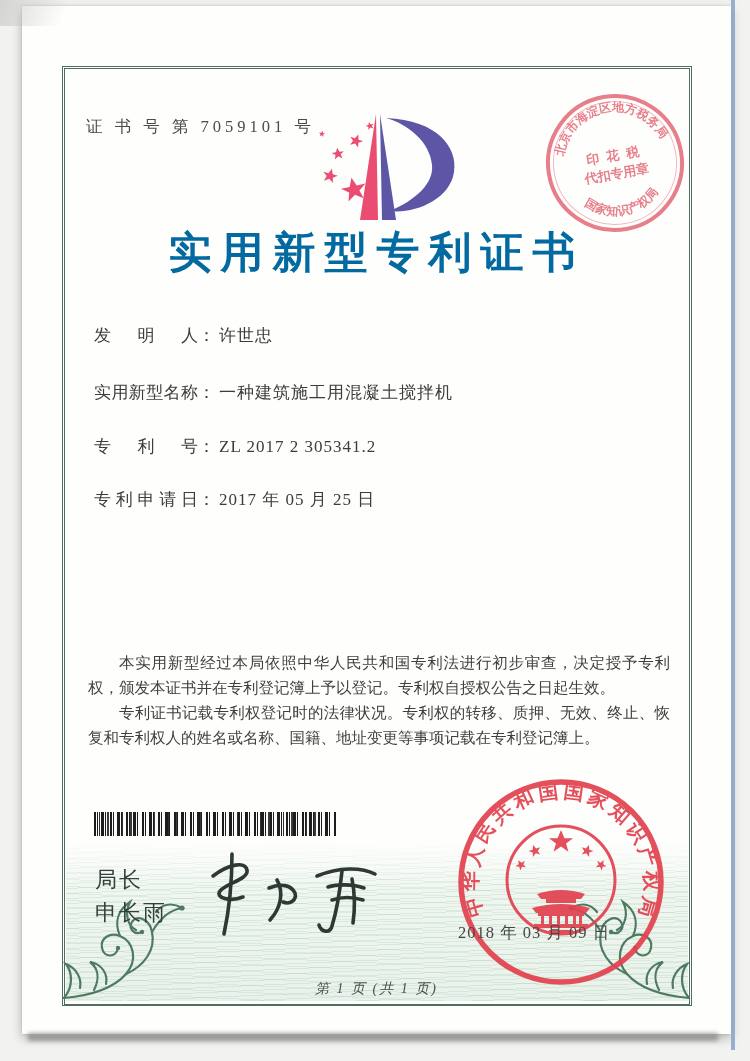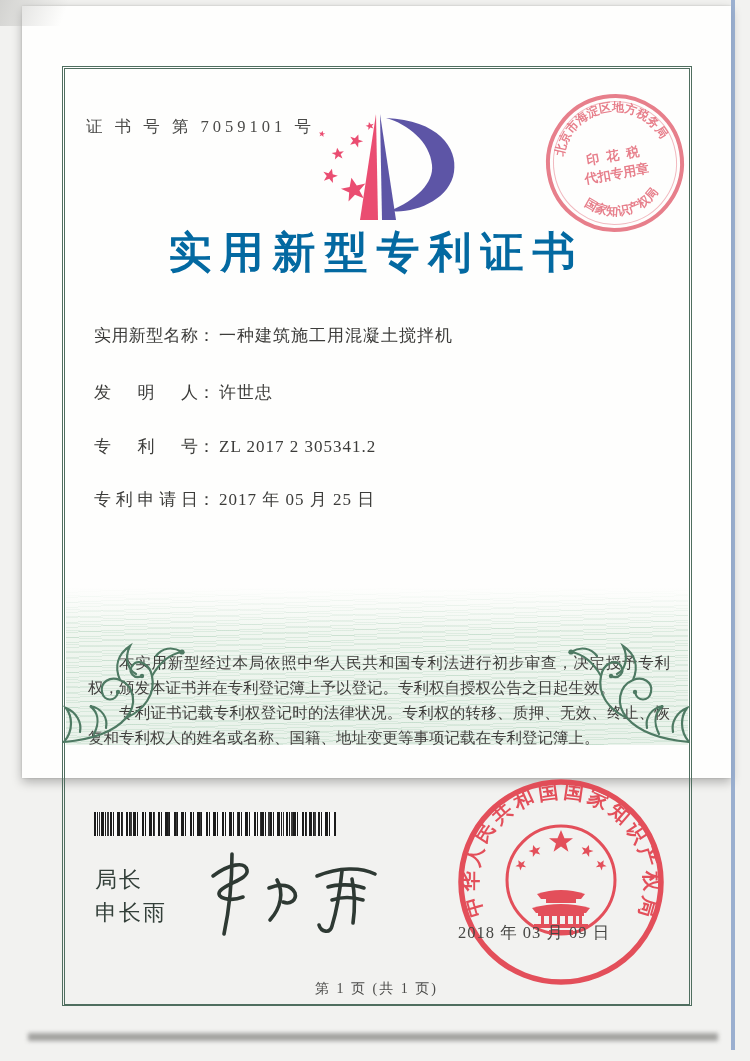--- a/index.html
+++ b/index.html
@@ -8,21 +8,21 @@
     background:#f2f2f0;
     font-family:"Liberation Serif","DejaVu Serif",serif;
   }
   .canvas{position:absolute;inset:0;}
   
   .scan-right{position:absolute;top:0;left:731px;width:4px;height:1050px;background:#8ba3c9;opacity:.85;}
   .scan-bottom{position:absolute;left:28px;top:1033px;width:690px;height:8px;background:#8e8e8c;filter:blur(2px);opacity:.8;}
   .scan-corner{position:absolute;left:0;top:0;width:90px;height:26px;background:linear-gradient(110deg,#b9b9b6,rgba(185,185,182,0) 70%);opacity:.55;}
 
   .page{
-    position:absolute;left:22px;top:6px;width:709px;height:772px;
+    position:absolute;left:22px;top:6px;width:709px;height:1028px;
     background:#fefefd;
     box-shadow:0 4px 10px rgba(0,0,0,.28), 0 0 2px rgba(0,0,0,.15);
   }
   .frame{
     position:absolute;left:40px;top:60px;width:630px;height:940px;
     border:3px double #4f6e5f;border-bottom:2px solid #4f6e5f;
     box-sizing:border-box;
   }
   .guilloche{
     position:absolute;left:44px;bottom:33px;width:622px;height:158px;
@@ -61,21 +61,21 @@
     background:
       repeating-linear-gradient(90deg, rgba(20,20,20,0) 0 5px, rgba(25,25,25,.9) 5px 6px, rgba(20,20,20,0) 6px 13px, rgba(25,25,25,.85) 13px 15px, rgba(20,20,20,0) 15px 23px),
       repeating-linear-gradient(90deg,#1c1c1c 0 2px,#fbfbfb 2px 3px,#1c1c1c 3px 4px,#fbfbfb 4px 7px,#1c1c1c 7px 10px,#fbfbfb 10px 11px,#1c1c1c 11px 12px,#fbfbfb 12px 16px);
   }
   .signature-block{position:absolute;left:73px;top:857px;font-size:22px;color:#34403a;line-height:33px;letter-spacing:2px;z-index:3;}
   .signature-script{position:absolute;left:163px;top:840px;width:210px;height:96px;z-index:3;}
   .office-seal{position:absolute;left:431px;top:768px;width:216px;height:216px;z-index:4;opacity:.93;}
   .seal-date{position:absolute;left:436px;top:916px;width:170px;font-size:16.5px;color:#474744;letter-spacing:1px;z-index:5;}
   .footer{
     position:absolute;left:0;top:974px;width:100%;text-align:center;
-    font-size:14px;color:#4c4c4a;letter-spacing:2px;z-index:3;
+    font-size:14px;color:#4c4c4a;letter-spacing:2px;z-index:3;font-style:italic;
   }
   .ornament{position:absolute;bottom:30px;width:132px;height:132px;z-index:2;}
   .ornament.left{left:36px;}
   .ornament.right{right:36px;transform:scaleX(-1);}
 </style>
 </head>
 <body>
 
 <div class="canvas">
   <div class="page">
@@ -116,24 +116,24 @@
         <textPath href="#taxBottom" startOffset="50%" text-anchor="middle">国家知识产权局</textPath>
       </text>
       <text x="75" y="72" text-anchor="middle" fill="#e46e7c" font-size="13" font-weight="600" letter-spacing="2">印 花 税</text>
       <text x="75" y="90" text-anchor="middle" fill="#e46e7c" font-size="13" font-weight="600">代扣专用章</text>
     </svg>
 
     <h1 class="title">实用新型专利证书</h1>
 
     <div class="fields">
       <div class="field-row">
+        <span class="f-label">发明人</span><span class="f-colon">：</span><span class="f-value">许世忠</span>
+      </div>
+      <div class="field-row">
         <span class="f-label">实用新型名称</span><span class="f-colon">：</span><span class="f-value">一种建筑施工用混凝土搅拌机</span>
-      </div>
-      <div class="field-row">
-        <span class="f-label">发明人</span><span class="f-colon">：</span><span class="f-value">许世忠</span>
       </div>
       <div class="field-row">
         <span class="f-label">专利号</span><span class="f-colon">：</span><span class="f-value">ZL 2017 2 305341.2</span>
       </div>
       <div class="field-row">
         <span class="f-label">专利申请日</span><span class="f-colon">：</span><span class="f-value">2017 年 05 月 25 日</span>
       </div>
     </div>
 
     <div class="paragraphs">

